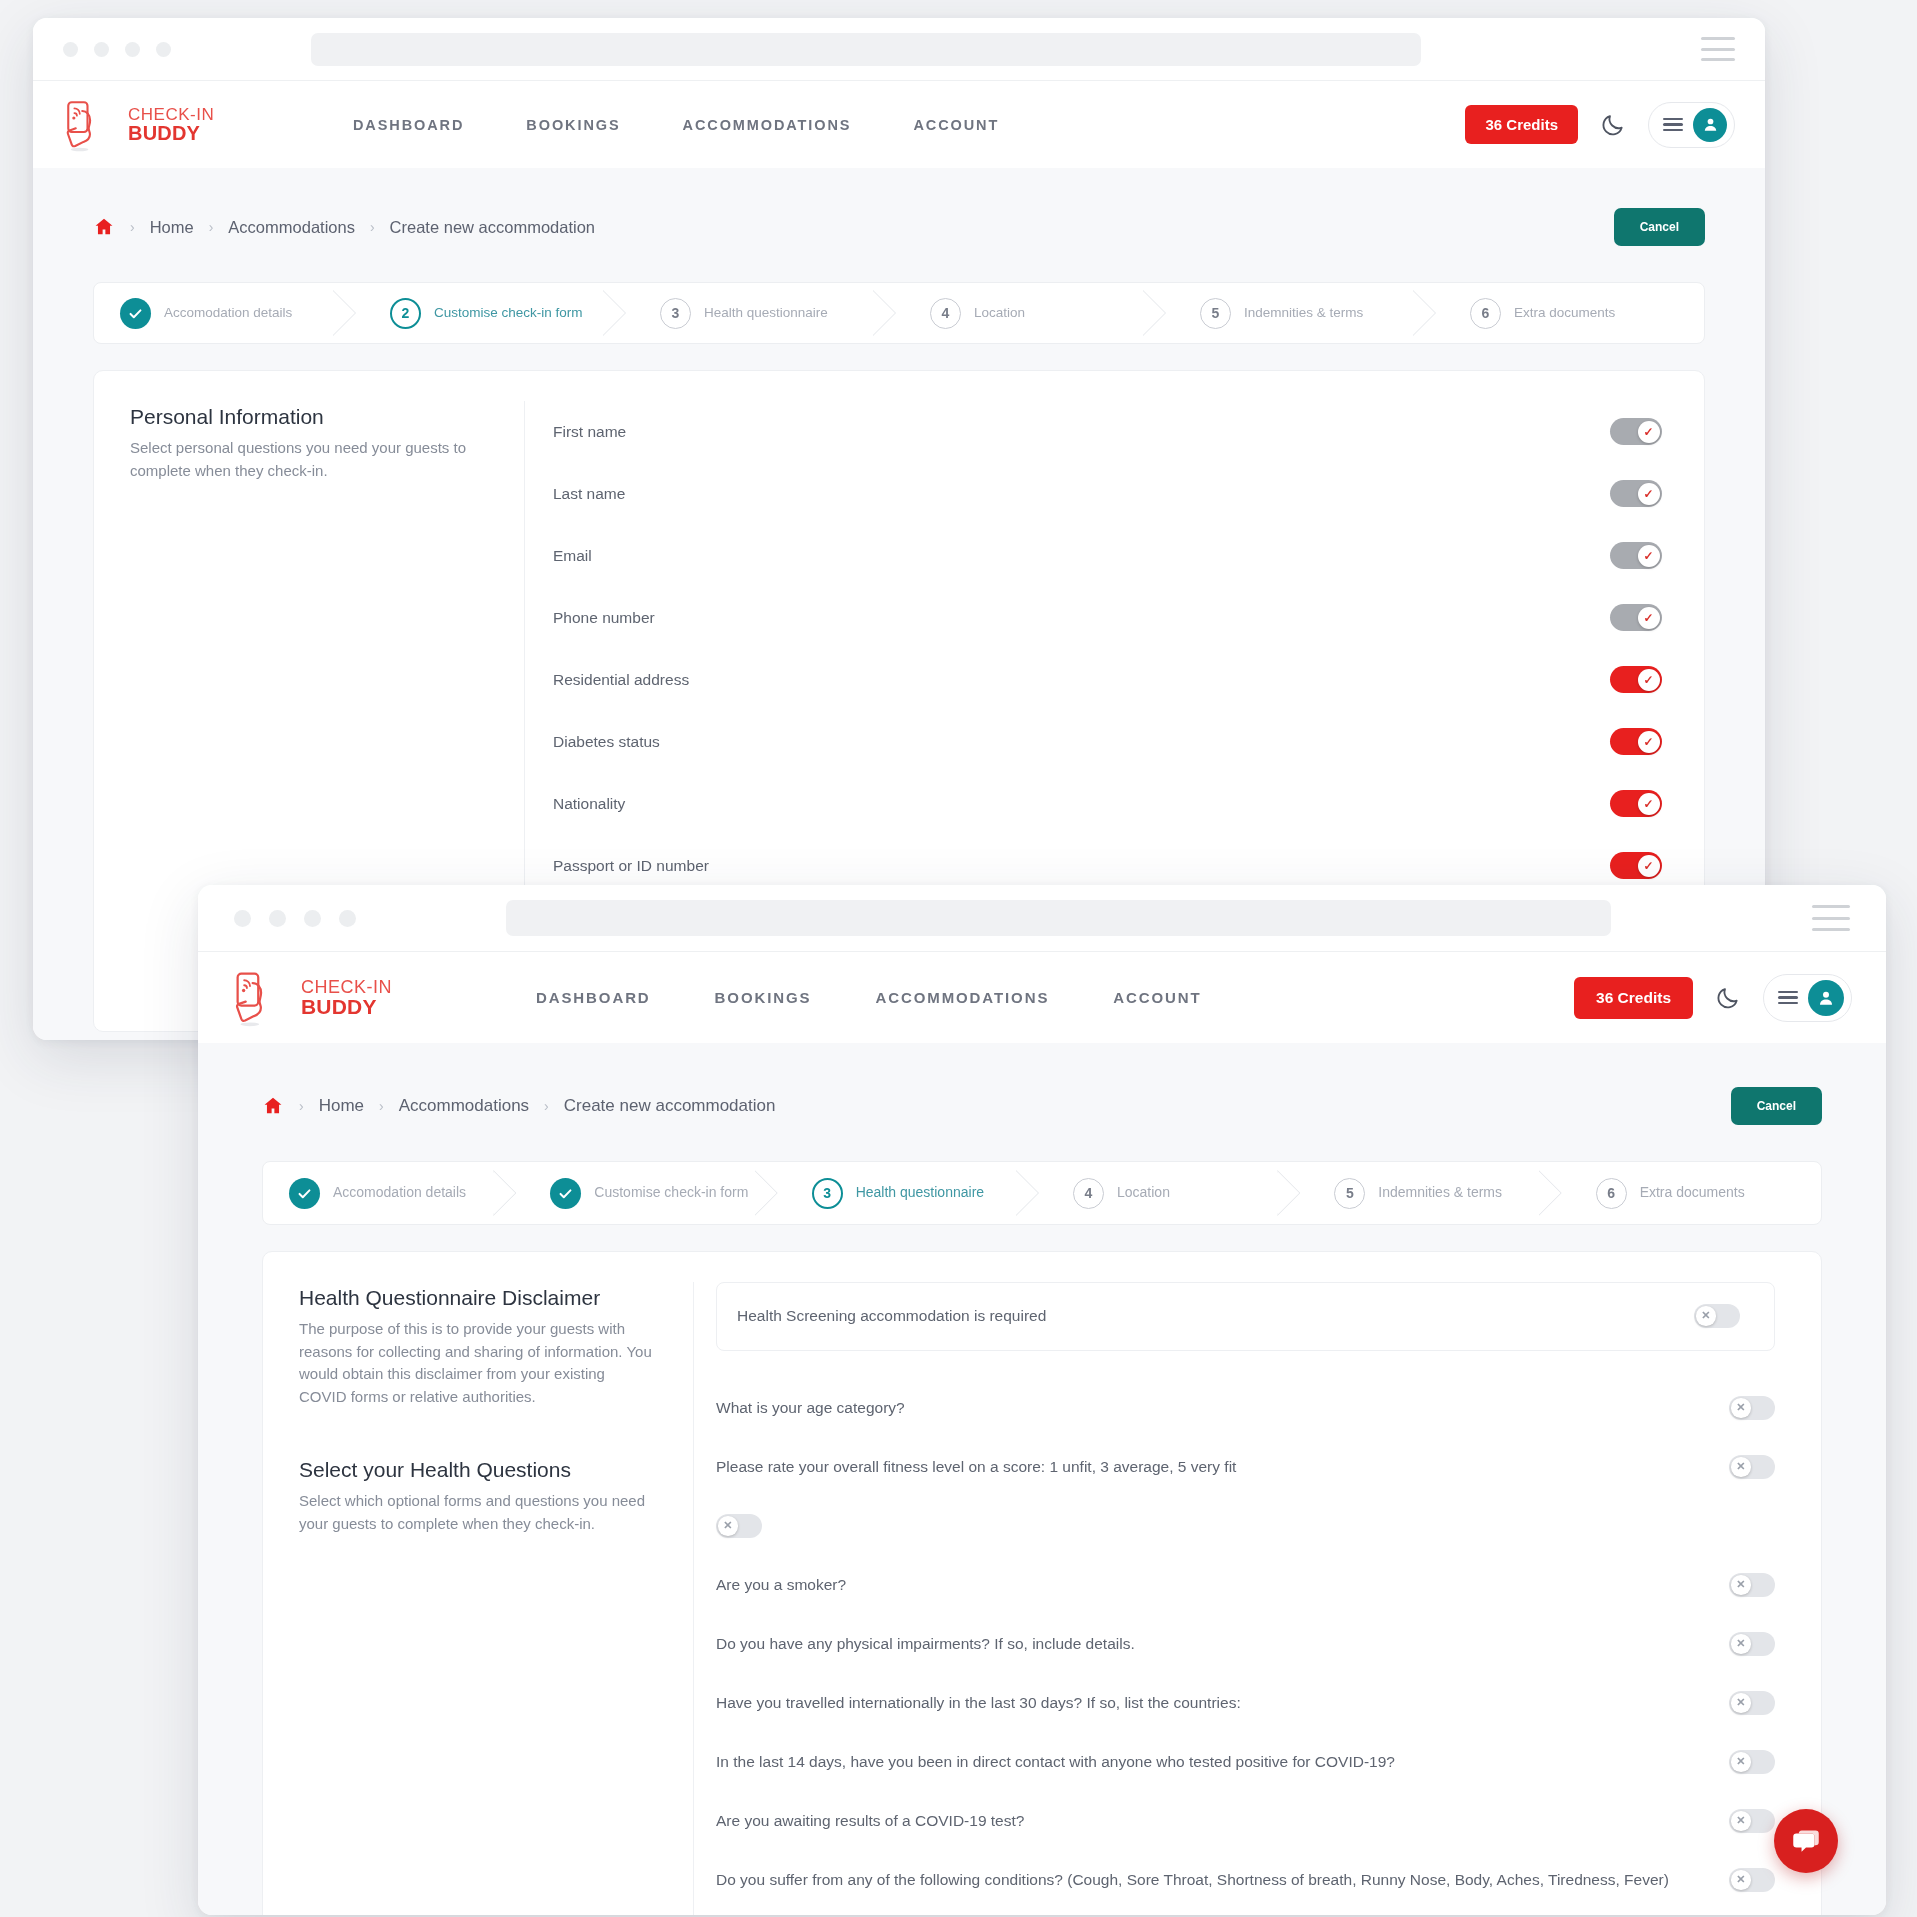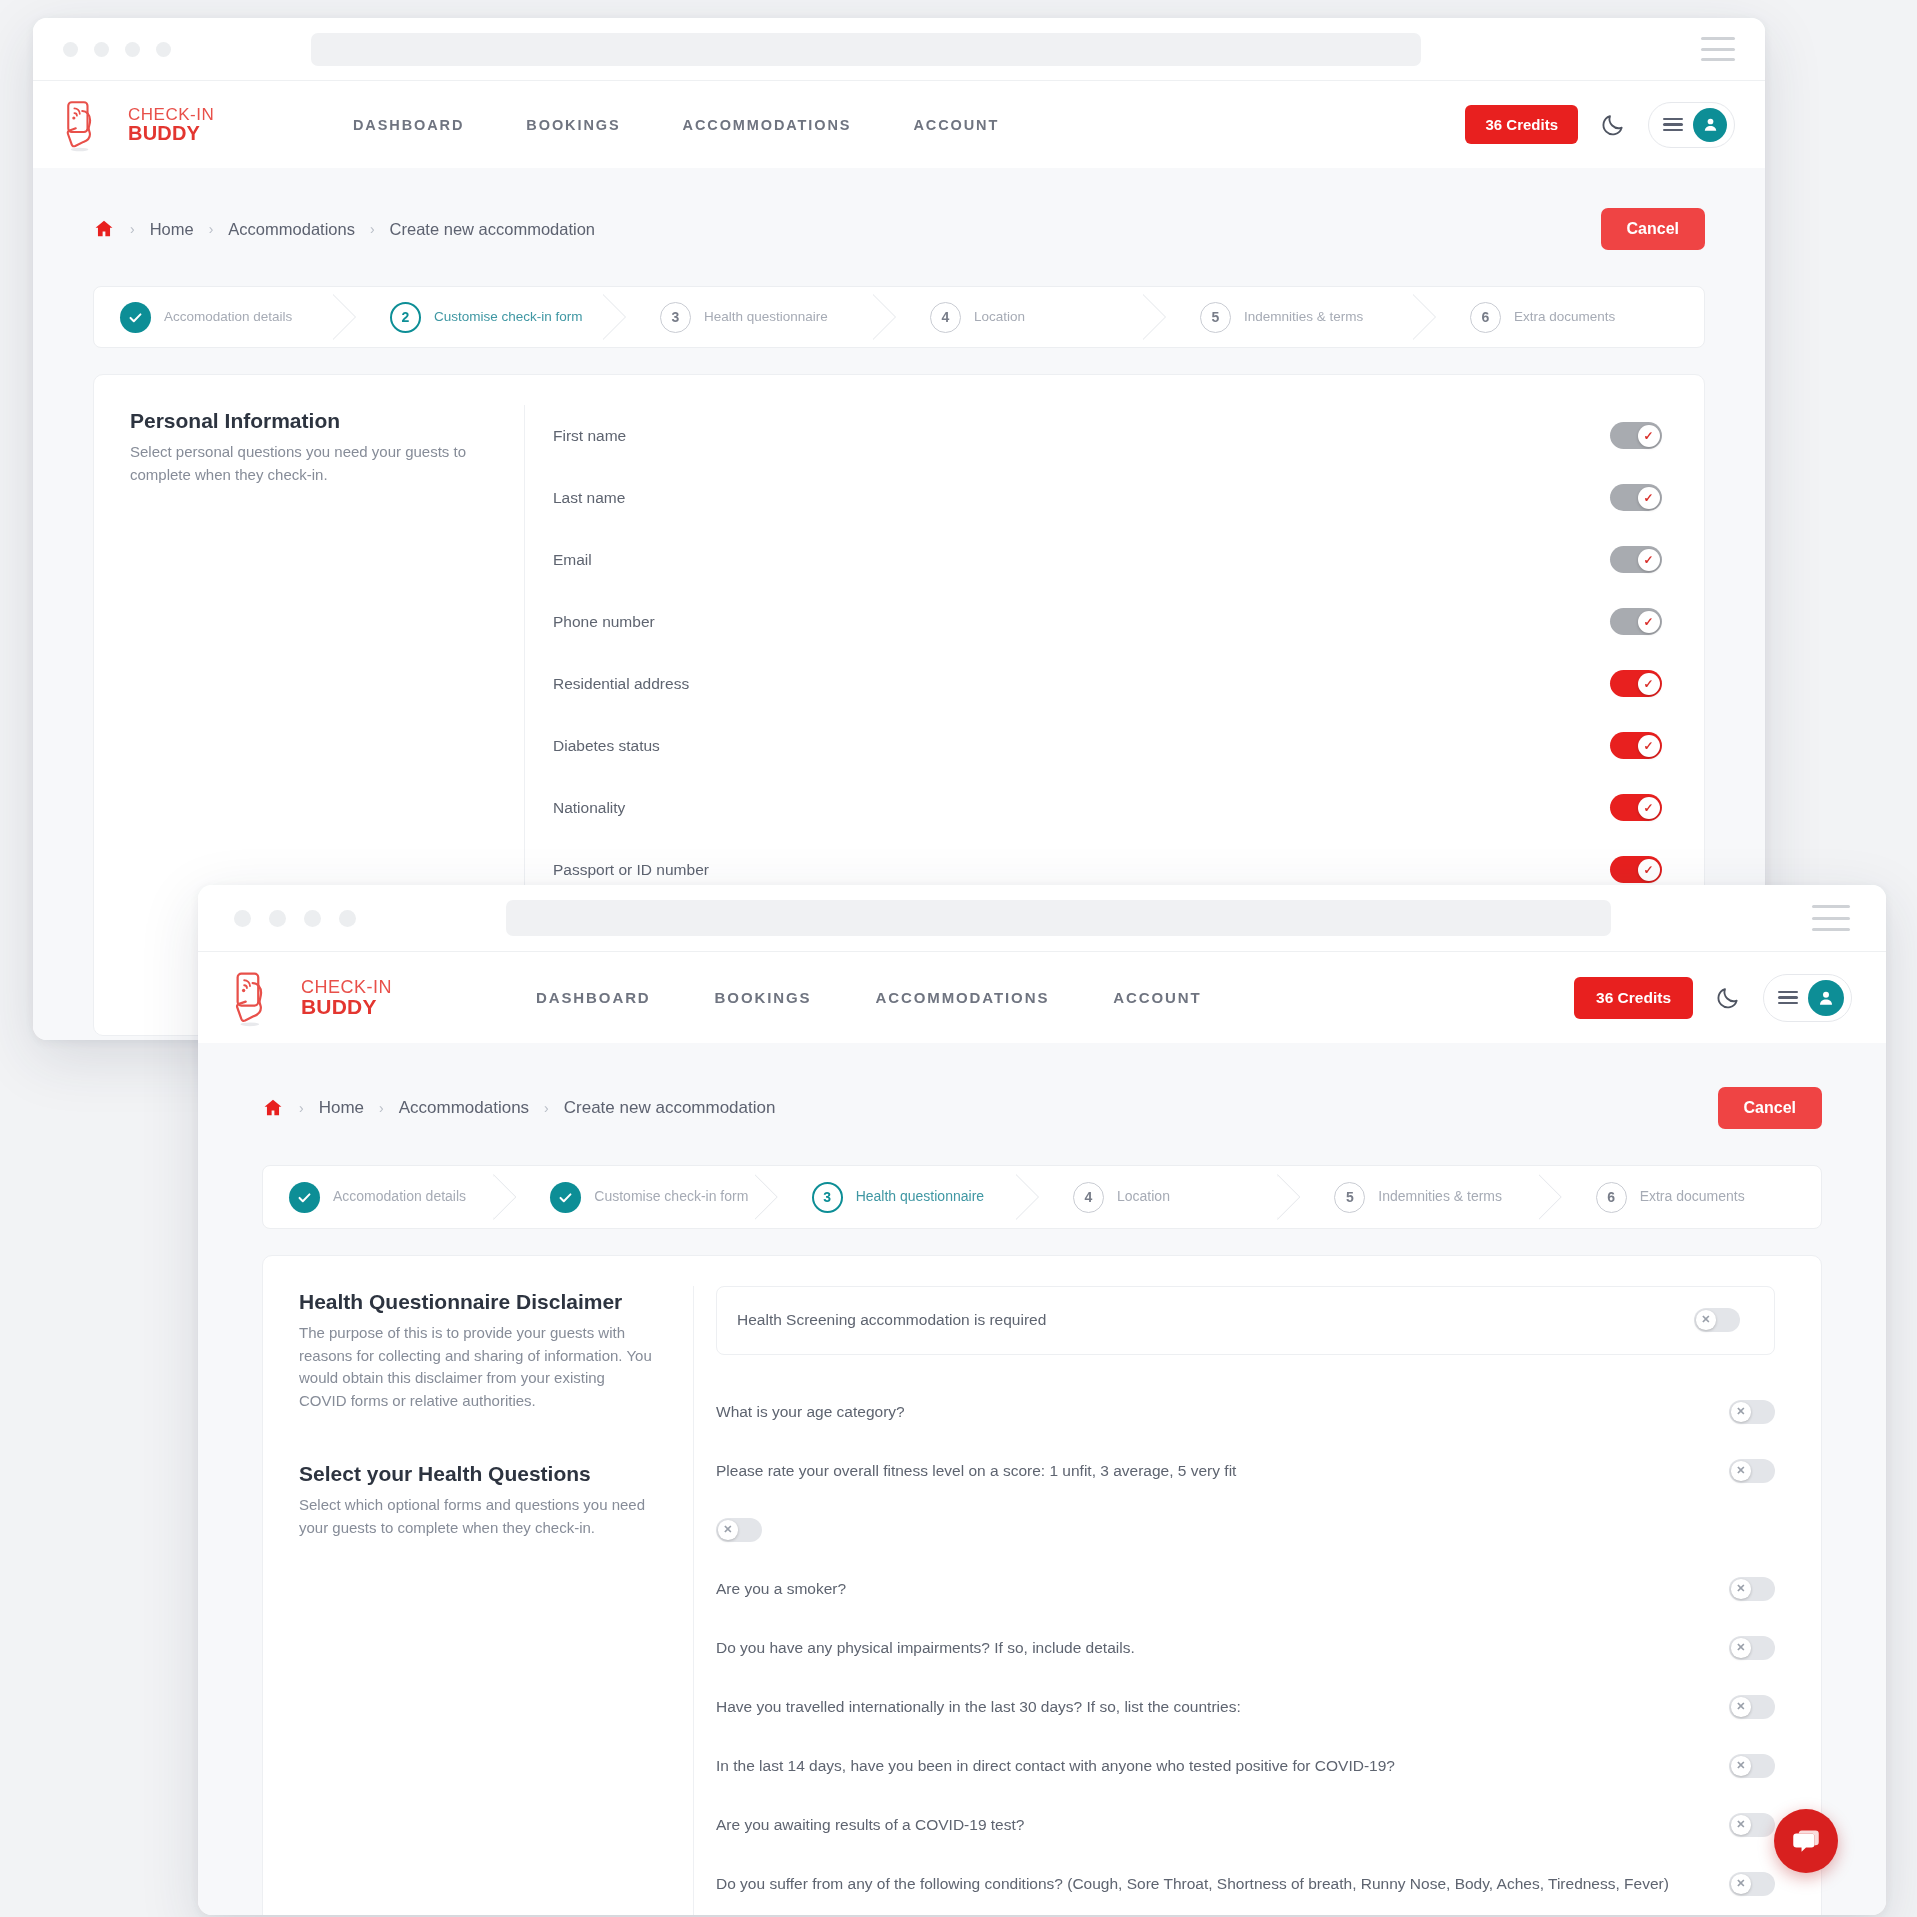--- a/index.html
+++ b/index.html
@@ -95,22 +95,22 @@
   
   .pagebody { background: #f7f8fa; padding: 40px 60px 0 60px; height: 100%; }
   .front .pagebody { padding: 44px 64px 0 64px; }
 
   .breadcrumb { display: flex; align-items: center; gap: 15px; margin-bottom: 36px; }
   .breadcrumb .crumb { font-size: 16.5px; color: #5d6270; white-space: nowrap; }
   .front .breadcrumb .crumb { font-size: 17px; }
   .breadcrumb .sep { color: #b9bec7; font-size: 14px; }
   .home-icon { width: 22px; height: 22px; }
   .cancel {
-    margin-left: auto; background: #ef4444; color: #fff; border: none;
-    font-size: 16px; font-weight: 600; padding: 12px 26px; border-radius: 7px;
+    margin-left: auto; background: #0f766e; color: #fff; border: none;
+    font-size: 12px; font-weight: 600; padding: 12px 26px; border-radius: 7px;
   }
 
   
   .stepper {
     display: flex; background: #fff; border-radius: 8px; overflow: hidden;
     border: 1px solid #eceef1; height: 62px; margin-bottom: 26px;
   }
   .front .stepper { height: 64px; }
   .step {
     position: relative; display: flex; align-items: center; gap: 13px;
@@ -142,21 +142,21 @@
   .steplabel { font-size: 13.5px; line-height: 1.25; color: #a6abb5; }
   .step.is-active .steplabel { color: #3f97a3; }
   .front .steplabel { font-size: 14px; }
 
   
   .card {
     background: #fff; border: 1px solid #edeff2; border-radius: 10px;
     display: flex; padding: 30px 0 0 0; min-height: 200px;
   }
   .card-left { width: 430px; flex: none; padding: 4px 40px 30px 36px; }
-  .card-left h2 { font-size: 21px; color: #2d3440; font-weight: 700; margin-bottom: 8px; }
+  .card-left h2 { font-size: 21px; color: #2d3440; font-weight: 400; margin-bottom: 8px; }
   .card-left p { font-size: 15px; line-height: 1.5; color: #868c98; }
   .card-right { flex: 1; border-left: 1px solid #eef0f3; padding: 0 42px 10px 28px; }
 
   .optrow {
     display: flex; align-items: center; justify-content: space-between;
     gap: 26px; padding: 17px 0 18px 0;
   }
   .optrow .label { font-size: 15.5px; color: #5e6470; line-height: 1.4; }
 
   

